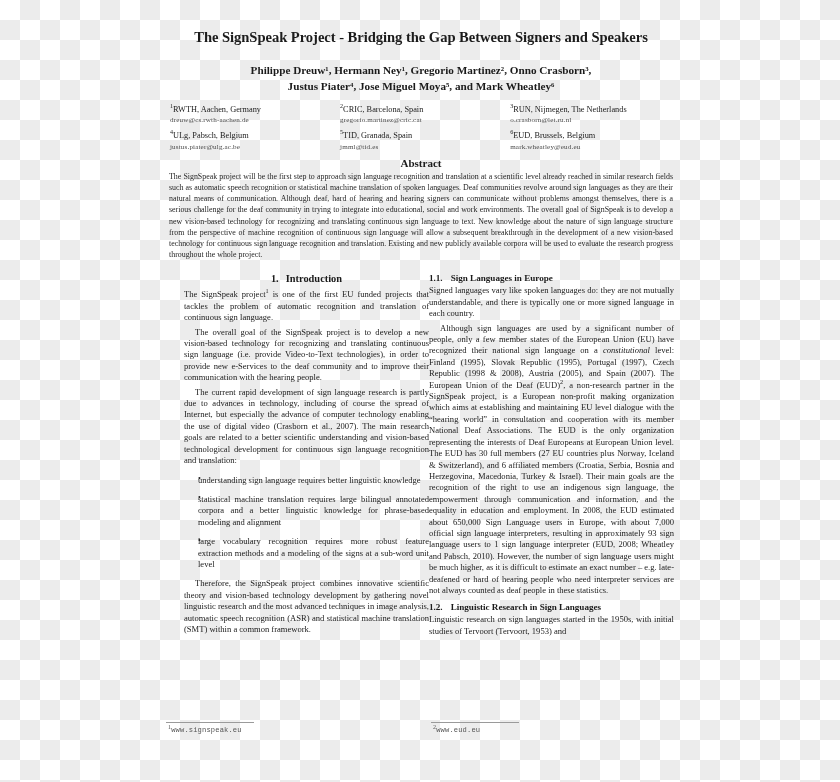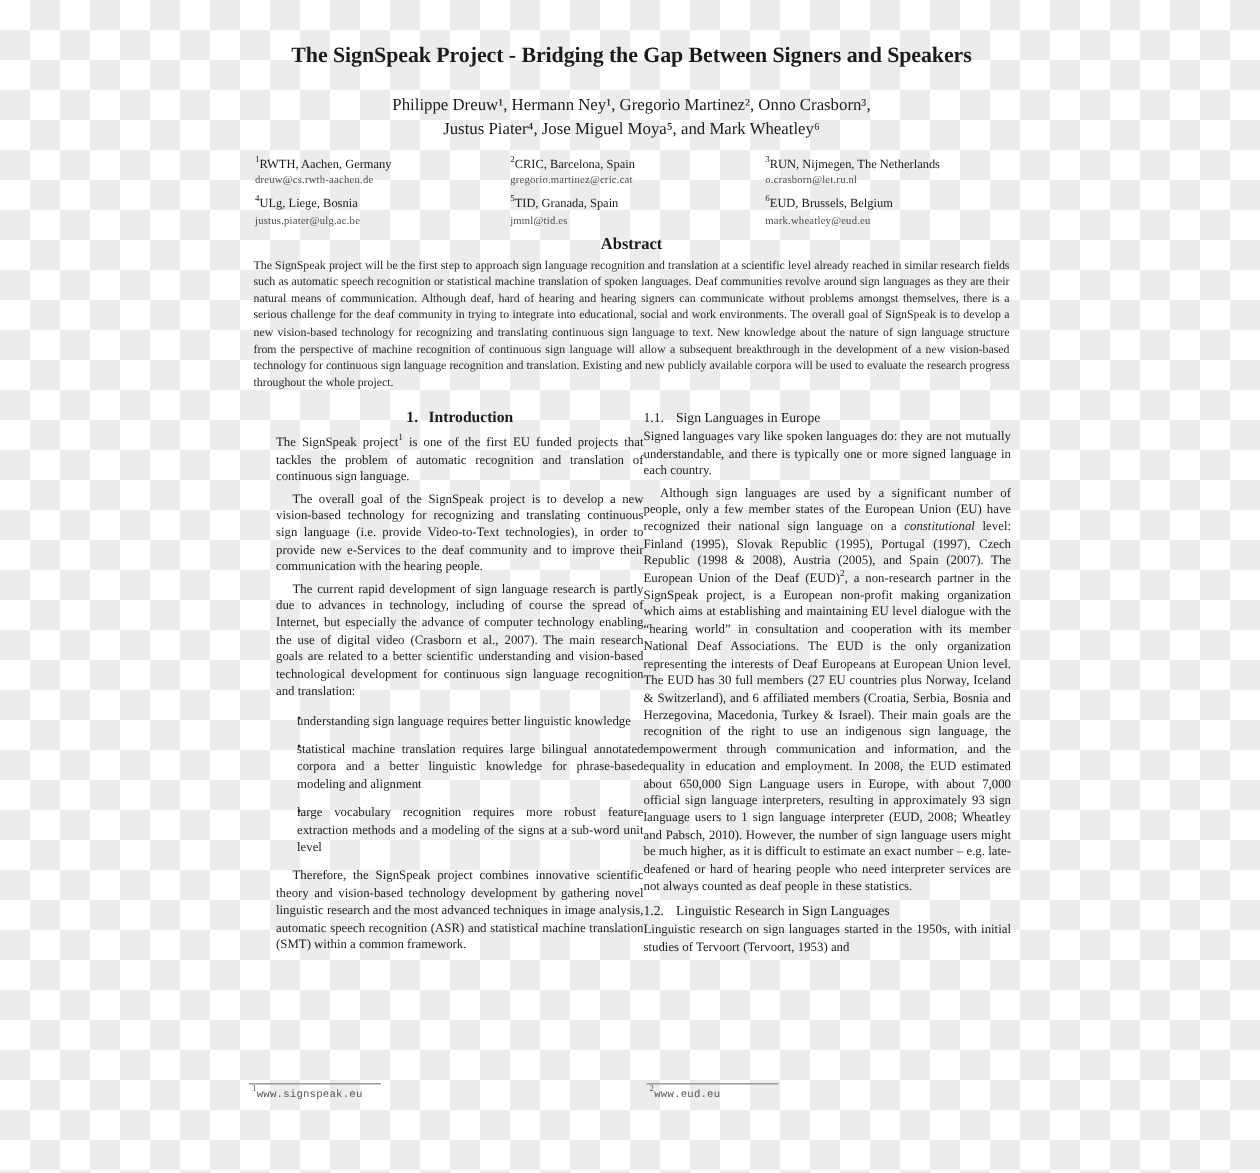--- a/index.html
+++ b/index.html
@@ -42,21 +42,21 @@
     font-size: 14.6px;
     font-weight: bold;
     text-align: center;
     line-height: 1.25;
     letter-spacing: -0.05px;
     margin: 0 0 17px 0;
   }
 
   .authors {
     font-size: 11.2px;
-    font-weight: normal;
+    font-weight: bold;
     text-align: center;
     line-height: 1.38;
     margin: 0 0 10px 0;
   }
 
   
   .affiliations {
     display: flex;
     justify-content: space-between;
     margin: 0 0 4px 0;
@@ -105,21 +105,21 @@
   .sec-heading {
     font-size: 10.4px;
     font-weight: bold;
     margin: 0 0 5px 0;
     text-align: center;
   }
   .sec-heading .num { margin-right: 7px; }
 
   .subsec-heading {
     font-size: 9.1px;
-    font-weight: normal;
+    font-weight: bold;
     margin: 0 0 2px 0;
     text-align: left;
   }
   .subsec-heading .num { margin-right: 8px; }
 
   p.body {
     font-size: 8.55px;
     line-height: 1.335;
     text-align: justify;
     margin: 0;
@@ -209,21 +209,21 @@
         <div class="aff-mail">gregorio.martinez@cric.cat</div>
       </div>
       <div class="aff-col">
         <div class="aff-name"><sup>3</sup><span>RUN, Nijmegen, The Netherlands</span></div>
         <div class="aff-mail">o.crasborn@let.ru.nl</div>
       </div>
     </div>
 
     <div class="affiliations">
       <div class="aff-col">
-        <div class="aff-name"><sup>4</sup><span>ULg, Liege, Bosnia</span></div>
+        <div class="aff-name"><sup>4</sup><span>ULg, Pabsch, Belgium</span></div>
         <div class="aff-mail">justus.piater@ulg.ac.be</div>
       </div>
       <div class="aff-col">
         <div class="aff-name"><sup>5</sup><span>TID, Granada, Spain</span></div>
         <div class="aff-mail">jmml@tid.es</div>
       </div>
       <div class="aff-col">
         <div class="aff-name"><sup>6</sup><span>EUD, Brussels, Belgium</span></div>
         <div class="aff-mail">mark.wheatley@eud.eu</div>
       </div>

